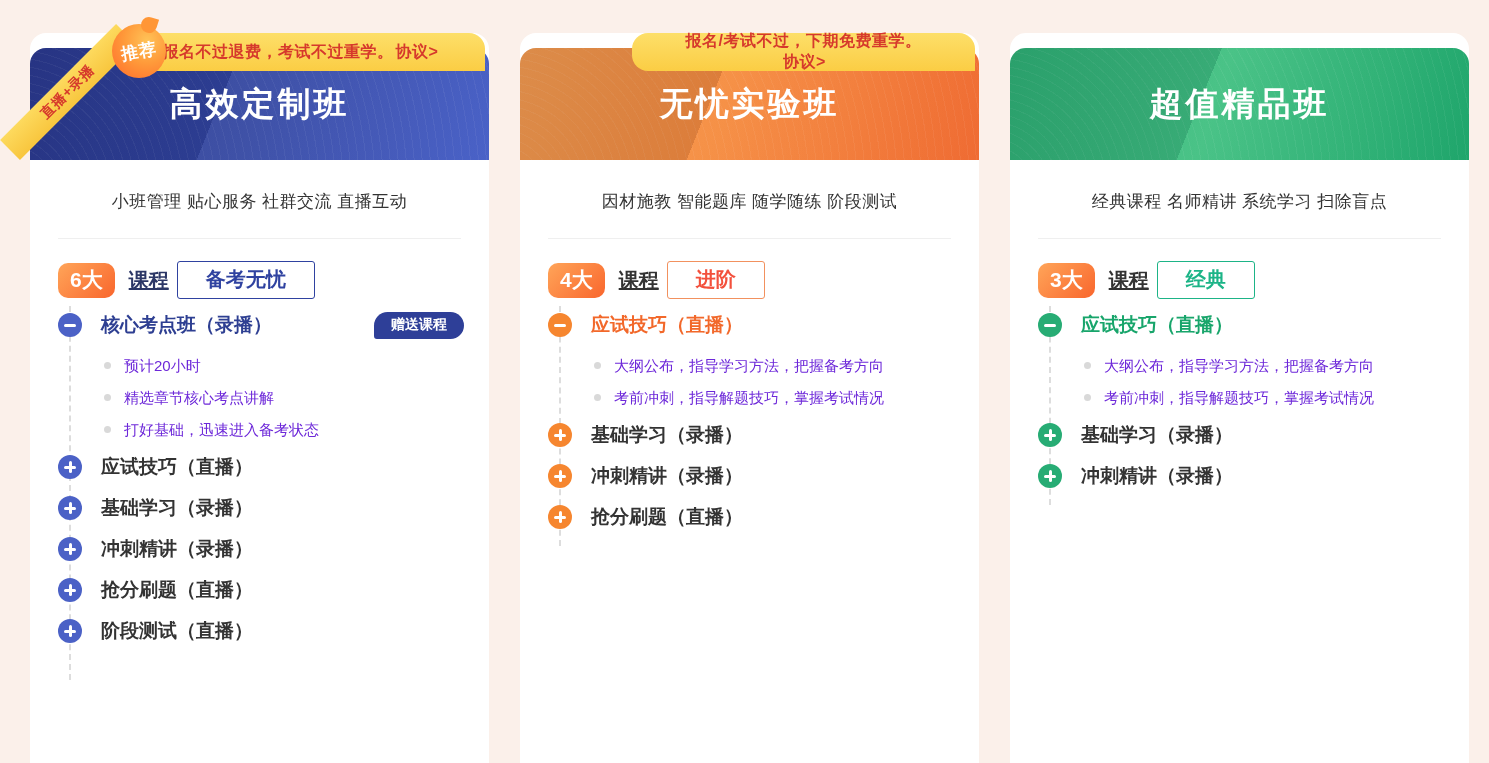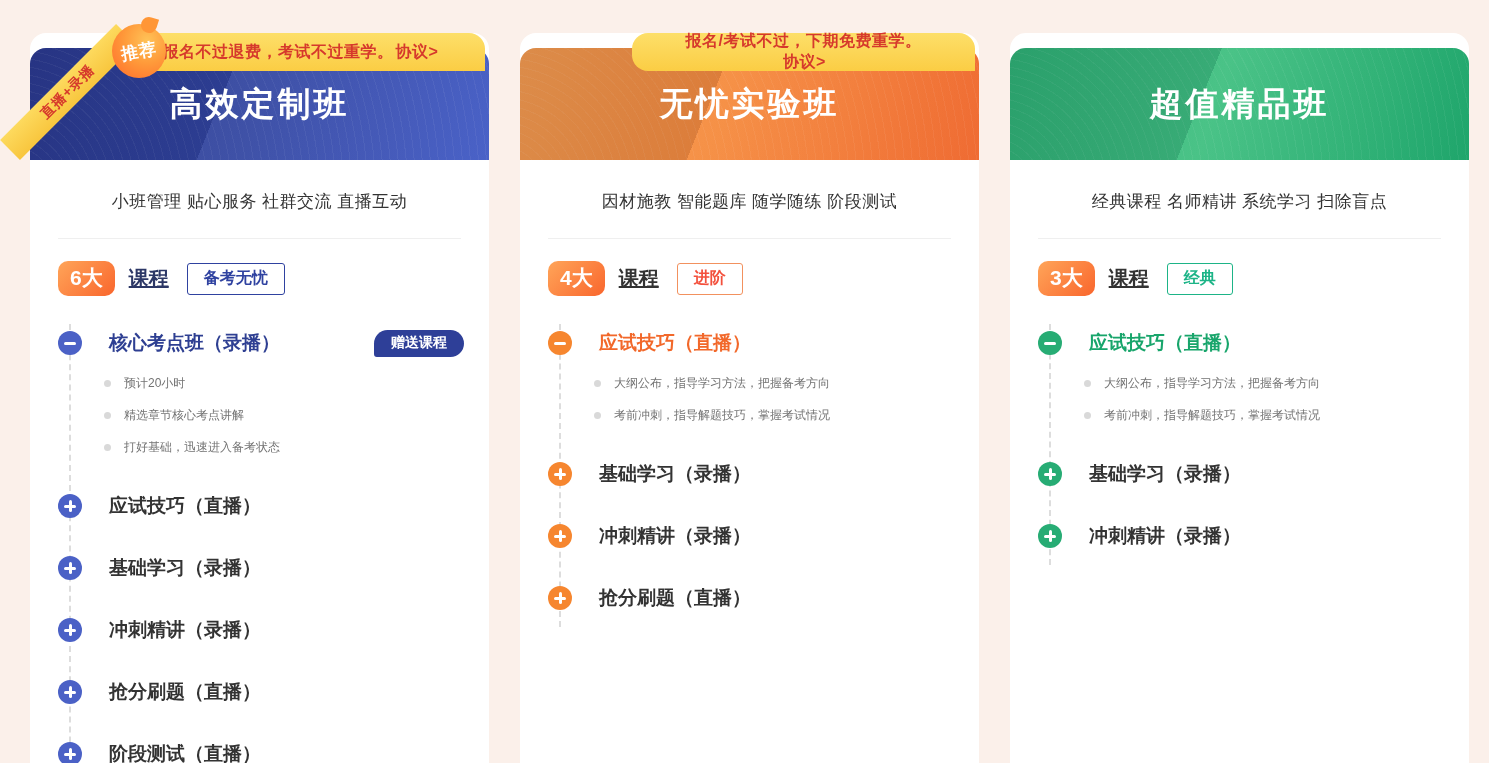--- a/index.html
+++ b/index.html
@@ -85,36 +85,36 @@
   }
   .divider { border:none; border-top:1px solid #efefef; margin-top:25px; }
   .count-row { display:flex; align-items:center; margin-top:22px; }
   .count-badge {
     background:linear-gradient(135deg,#ffa559,#f9662d);
     color:#fff; font-size:21px; font-weight:800;
     padding:3px 12px 4px; border-radius:10px;
   }
   .count-label { font-size:20px; font-weight:800; color:var(--countLabel); margin-left:14px;text-decoration:underline; }
   .tag-badge {
-    margin-left:18px; font-size:16px; font-weight:700;
+    margin-left:8px; font-size:20px; font-weight:700;
     color:var(--tagT); border:1px solid var(--tagB);
-    padding:4px 16px 5px; border-radius:3px; background:#fff;
+    padding:4px 28px 5px; border-radius:3px; background:#fff;
   }
   
   .course-list { position:relative; margin-top:2px; }
   .dash-line {
     position:absolute; left:11px; top:-4px; z-index:0;
     border-left:2px dashed #ddd;
   }
   .card-0 .dash-line { bottom:-34px; }
   .card-1 .dash-line, .card-2 .dash-line { bottom:-14px; }
   .course {
     position:relative; z-index:1;
     display:flex; align-items:center;
-    margin-top:32px; height:30px; cursor:pointer;gap:8px;
+    margin-top:11px; height:30px; cursor:pointer;
   }
   .course:first-of-type { margin-top:26px; }
   .toggle {
     width:24px; height:24px; border-radius:50%; flex:none;
     background:var(--toggle); position:relative;
   }
   .toggle::before {
     content:""; position:absolute; left:6px; top:10.5px;
     width:12px; height:3px; background:#fff; border-radius:2px;
   }
@@ -128,21 +128,21 @@
     position:absolute; right:-3px;
     background:#2e3f98; color:#fff; font-size:14px; font-weight:600;
     padding:4px 17px 5px; border-radius:14px 14px 14px 3px;
   }
   .details { list-style:none; margin:14px 0 0 46px; position:relative; z-index:1; }
   .details li { display:flex; align-items:center; margin-bottom:9px; line-height:23px; }
   .bullet {
     width:7px; height:7px; border-radius:50%; flex:none;
     background:#d9d9d9; margin-right:13px;
   }
-  .dtext { font-size:12px; color:#737373; }
+  .dtext { font-size:15px; color:#6d28d9; }
 </style>
 </head>
 <body style="background: rgb(251, 240, 234);">
 
 <div class="cards-wrap">
 
   <div class="card card-0" style="--g1: #2b3a8e; --g2: #32459f; --g3: #3f58c4; --accent: #2e3f92; --toggle: #4b61c6; --tagB: #2f42a0; --tagT: #2f42a0; --countLabel: #2c3766;">
     <div class="banner">
       <span>报名不过退费，考试不过重学。</span>
         <a class="banner-link">协议&gt;</a>

